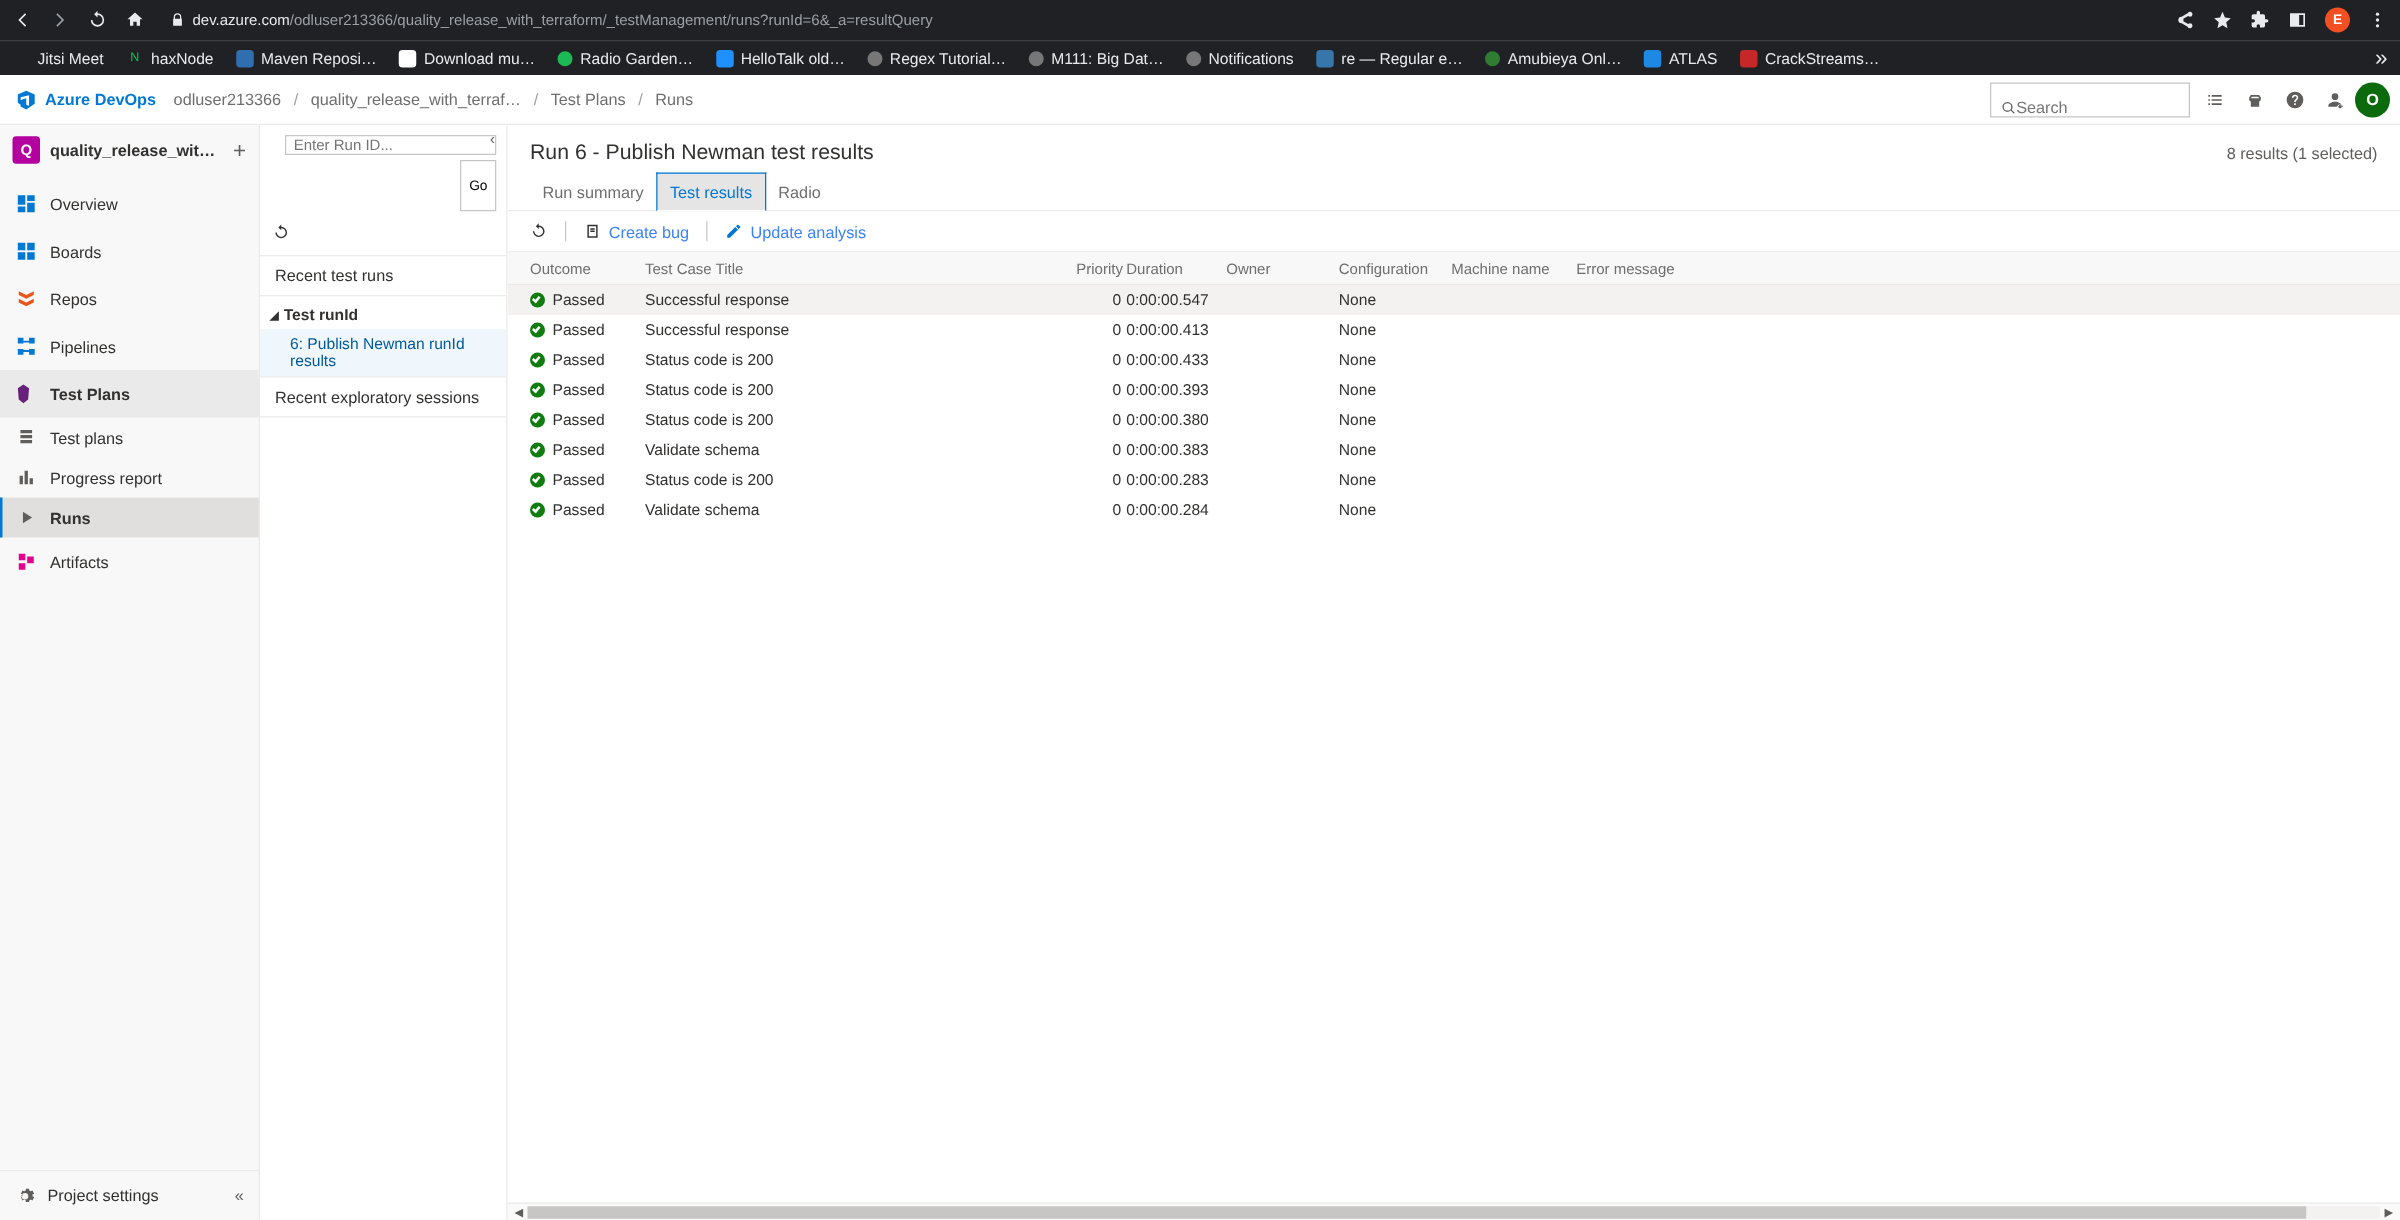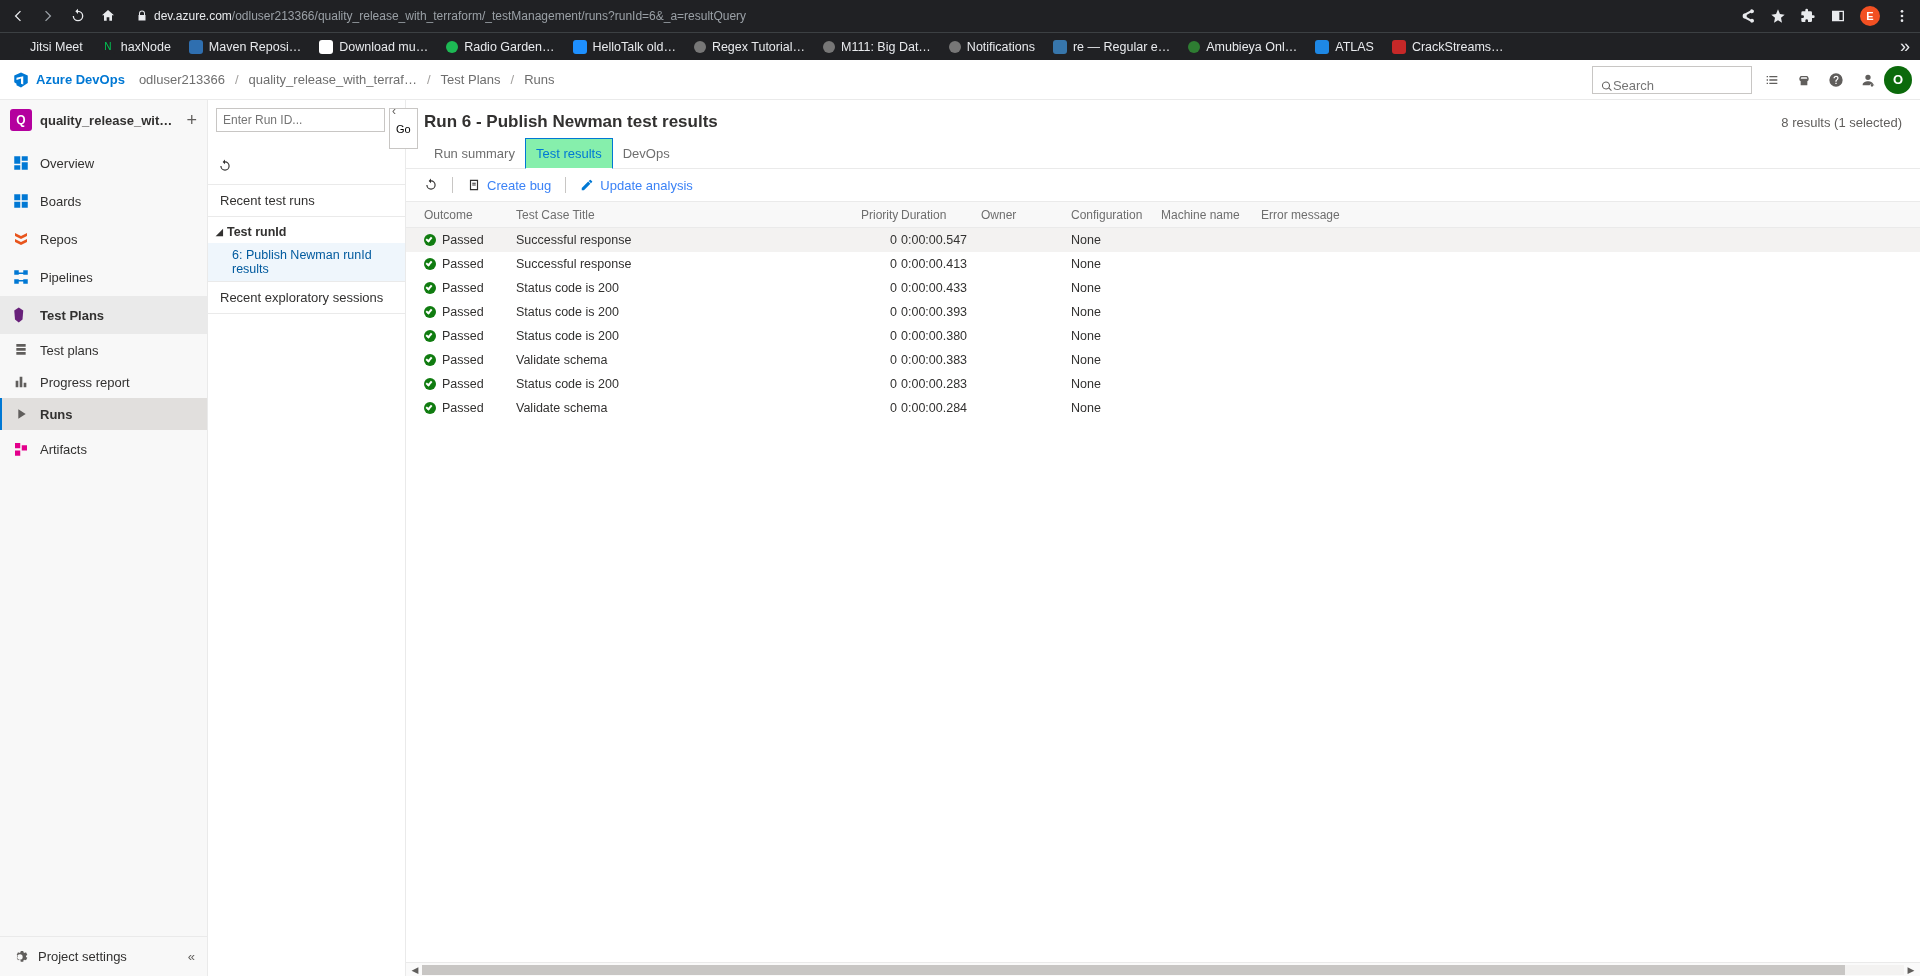--- a/index.html
+++ b/index.html
@@ -52,38 +52,38 @@
   .nav-sub { }
   .nav-sub .nav-item { padding-left: 12px; height: 32px; font-size: 13px; }
   .nav-sub .nav-item.selected { background: #e1dfdd; font-weight: 600; position: relative; }
   .nav-sub .nav-item.selected::before { content: ""; position: absolute; left: 0; top: 0; bottom: 0; width: 2px; background: #0078d4; }
   .leftnav .footer { margin-top: auto; border-top: 1px solid #eaeaea; display: flex; align-items: center; height: 40px; padding: 0 12px; gap: 10px; color: #323130; }
   .leftnav .footer .coll { margin-left: auto; color: #605e5c; cursor: pointer; }
 
   
   .runs-panel { width: 198px; border-right: 1px solid #eaeaea; position: relative; background: #fff; }
   .runs-panel .coll-btn { position: absolute; top: 4px; right: -1px; width: 14px; height: 14px; cursor: pointer; color: #605e5c; font-size: 12px; }
-  .run-search { display: flex; align-items: flex-start; padding: 8px 8px 6px 8px; gap: 4px; }
+  .run-search { display: flex; align-items: flex-end; padding: 8px 8px 6px 8px; gap: 4px; flex-direction: column; }
   .run-search input { flex: 1; border: 1px solid #c8c6c4; height: 24px; padding: 0 6px; font-size: 12px; outline: none; }
   .run-search .go { border: 1px solid #c8c6c4; height: 41px; padding: 0 6px; font-size: 11px; background: #fff; cursor: pointer; }
   .ref-row { padding: 4px 10px 8px 10px; border-bottom: 1px solid #eaeaea; }
   .ref-row svg { width: 14px; height: 14px; fill: #323130; cursor: pointer; }
   .sec-item { padding: 8px 12px; font-size: 13px; border-bottom: 1px solid #eaeaea; cursor: pointer; }
   .tree-hdr { padding: 8px 8px 4px 8px; font-size: 12.5px; font-weight: 600; display: flex; align-items: center; gap: 4px; cursor: pointer; }
   .tree-hdr .tri { font-size: 9px; }
   .tree-item { padding: 5px 8px 5px 24px; font-size: 12.5px; color: #005a9e; background: #eff6fc; cursor: pointer; }
 
   
   .content { flex: 1; display: flex; flex-direction: column; overflow: hidden; }
   .title-row { display: flex; align-items: center; padding: 12px 18px 6px 18px; }
-  .title-row h1 { font-size: 17px; font-weight: 700; }
+  .title-row h1 { font-size: 17px; font-weight: 400; }
   .title-row .count { margin-left: auto; color: #605e5c; font-size: 13px; }
   .tabs { display: flex; align-items: center; border-bottom: 1px solid #eaeaea; padding: 0 18px; gap: 0; font-size: 13px; }
   .tab { padding: 7px 10px; color: #6e6e6e; cursor: pointer; }
-  .tab.active { color: #0078d4; border: 1px solid #0078d4; border-bottom: 1px solid #fff; margin-bottom: -1px; background: #86efac; text-align: center; }
+  .tab.active { color: #0078d4; border: 1px solid #0078d4; border-bottom: 1px solid #fff; margin-bottom: -1px; background: #e5e5e5; text-align: center; }
   .toolbar { display: flex; align-items: center; gap: 14px; padding: 8px 18px; border-bottom: 1px solid #eaeaea; font-size: 13px; }
   .toolbar .tb-btn { display: flex; align-items: center; gap: 6px; cursor: pointer; color: #3b82f6; }
   .toolbar .div { width: 1px; height: 16px; background: #c8c6c4; }
   .toolbar svg { width: 14px; height: 14px; fill: #323130; }
   .toolbar .pen { fill: #0078d4; }
 
   
   .tbl { flex: 1; overflow: auto; }
   .thead, .trow { display: grid; grid-template-columns: 92px 345px 40px 80px 90px 90px 100px 1fr; align-items: center; padding: 0 18px; }
   .thead { height: 26px; background: #f8f8f8; border-bottom: 1px solid #eaeaea; color: #6e6e6e; font-size: 12px; }
@@ -357,21 +357,21 @@
   </div>
 
   <div class="content">
     <div class="title-row">
       <h1>Run 6 - Publish Newman test results</h1>
       <span class="count">8 results (1 selected)</span>
     </div>
     <div class="tabs">
       <div class="tab">Run summary</div>
       <div class="tab active">Test results</div>
-      <div class="tab">DevOps</div>
+      <div class="tab">Radio</div>
     </div>
     <div class="toolbar">
       <svg viewBox="0 0 24 24">
           <path d="M12 4V1L8 5l4 4V6a6 6 0 11-6 6H4a8 8 0 108-8z"></path>
         </svg>
       <div class="div"></div>
       <div class="tb-btn">
         <svg viewBox="0 0 24 24">
             <path d="M5 3h14v18H5V3zm2 2v14h10V5H7zm2 3h6v2H9V8zm0 3h6v2H9v-2z"></path>
           </svg>

